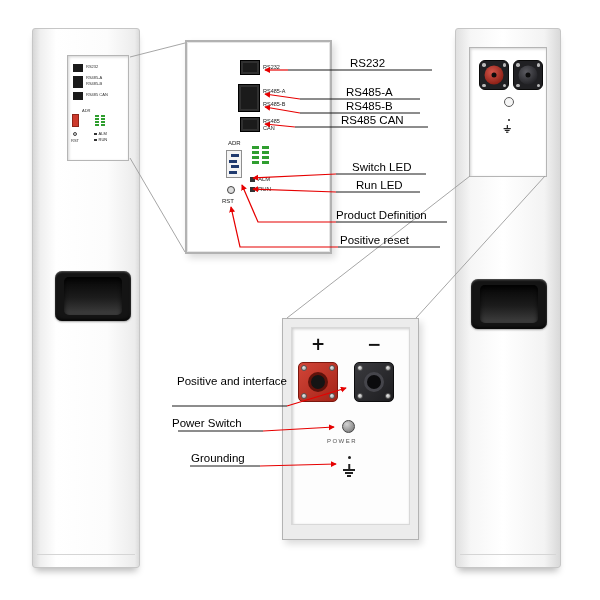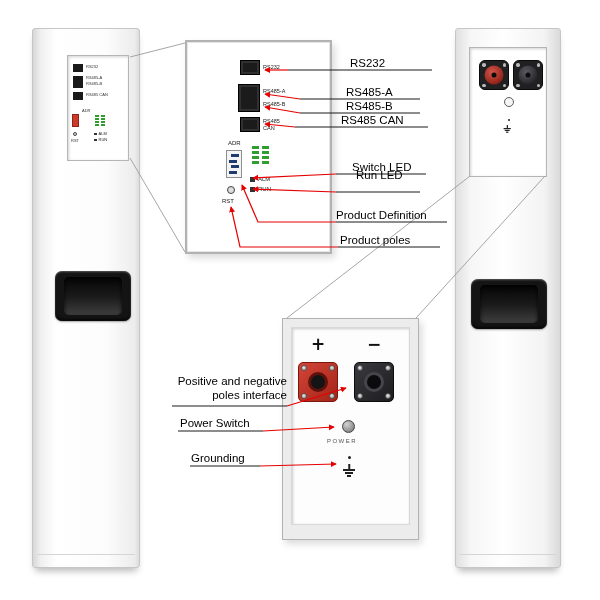--- a/index.html
+++ b/index.html
@@ -291,24 +291,23 @@
       <line x1="263" y1="431" x2="334" y2="427" marker-end="url(#arr)"></line>
       <line x1="260" y1="466" x2="336" y2="464" marker-end="url(#arr)"></line>
     </g>
   </svg>
 
   <div class="callout" style="left:350px;top:56px">RS232</div>
   <div class="callout" style="left:346px;top:85px">RS485-A</div>
   <div class="callout" style="left:346px;top:99px">RS485-B</div>
   <div class="callout" style="left:341px;top:113px">RS485 CAN</div>
   <div class="callout" style="left:352px;top:160px">Switch LED</div>
-  <div class="callout" style="left:356px;top:168px">Run LED</div>
+  <div class="callout" style="left:356px;top:178px">Run LED</div>
   <div class="callout" style="left:336px;top:208px">Product Definition</div>
-  <div class="callout" style="left:340px;top:233px">Product poles</div>
+  <div class="callout" style="left:340px;top:233px">Positive reset</div>
 
   <div class="callout" style="left:165px;top:374px;width:122px;text-align:right;white-space:normal">
-    <div>Positive and negative</div>
-    <div>poles interface</div>
-  </div>
-  <div class="callout" style="left:180px;top:416px">Power Switch</div>
+    <div>Positive and interface</div>
+  </div>
+  <div class="callout" style="left:172px;top:416px">Power Switch</div>
   <div class="callout" style="left:191px;top:451px">Grounding</div>
 
 </div>
 
 </body></html>

